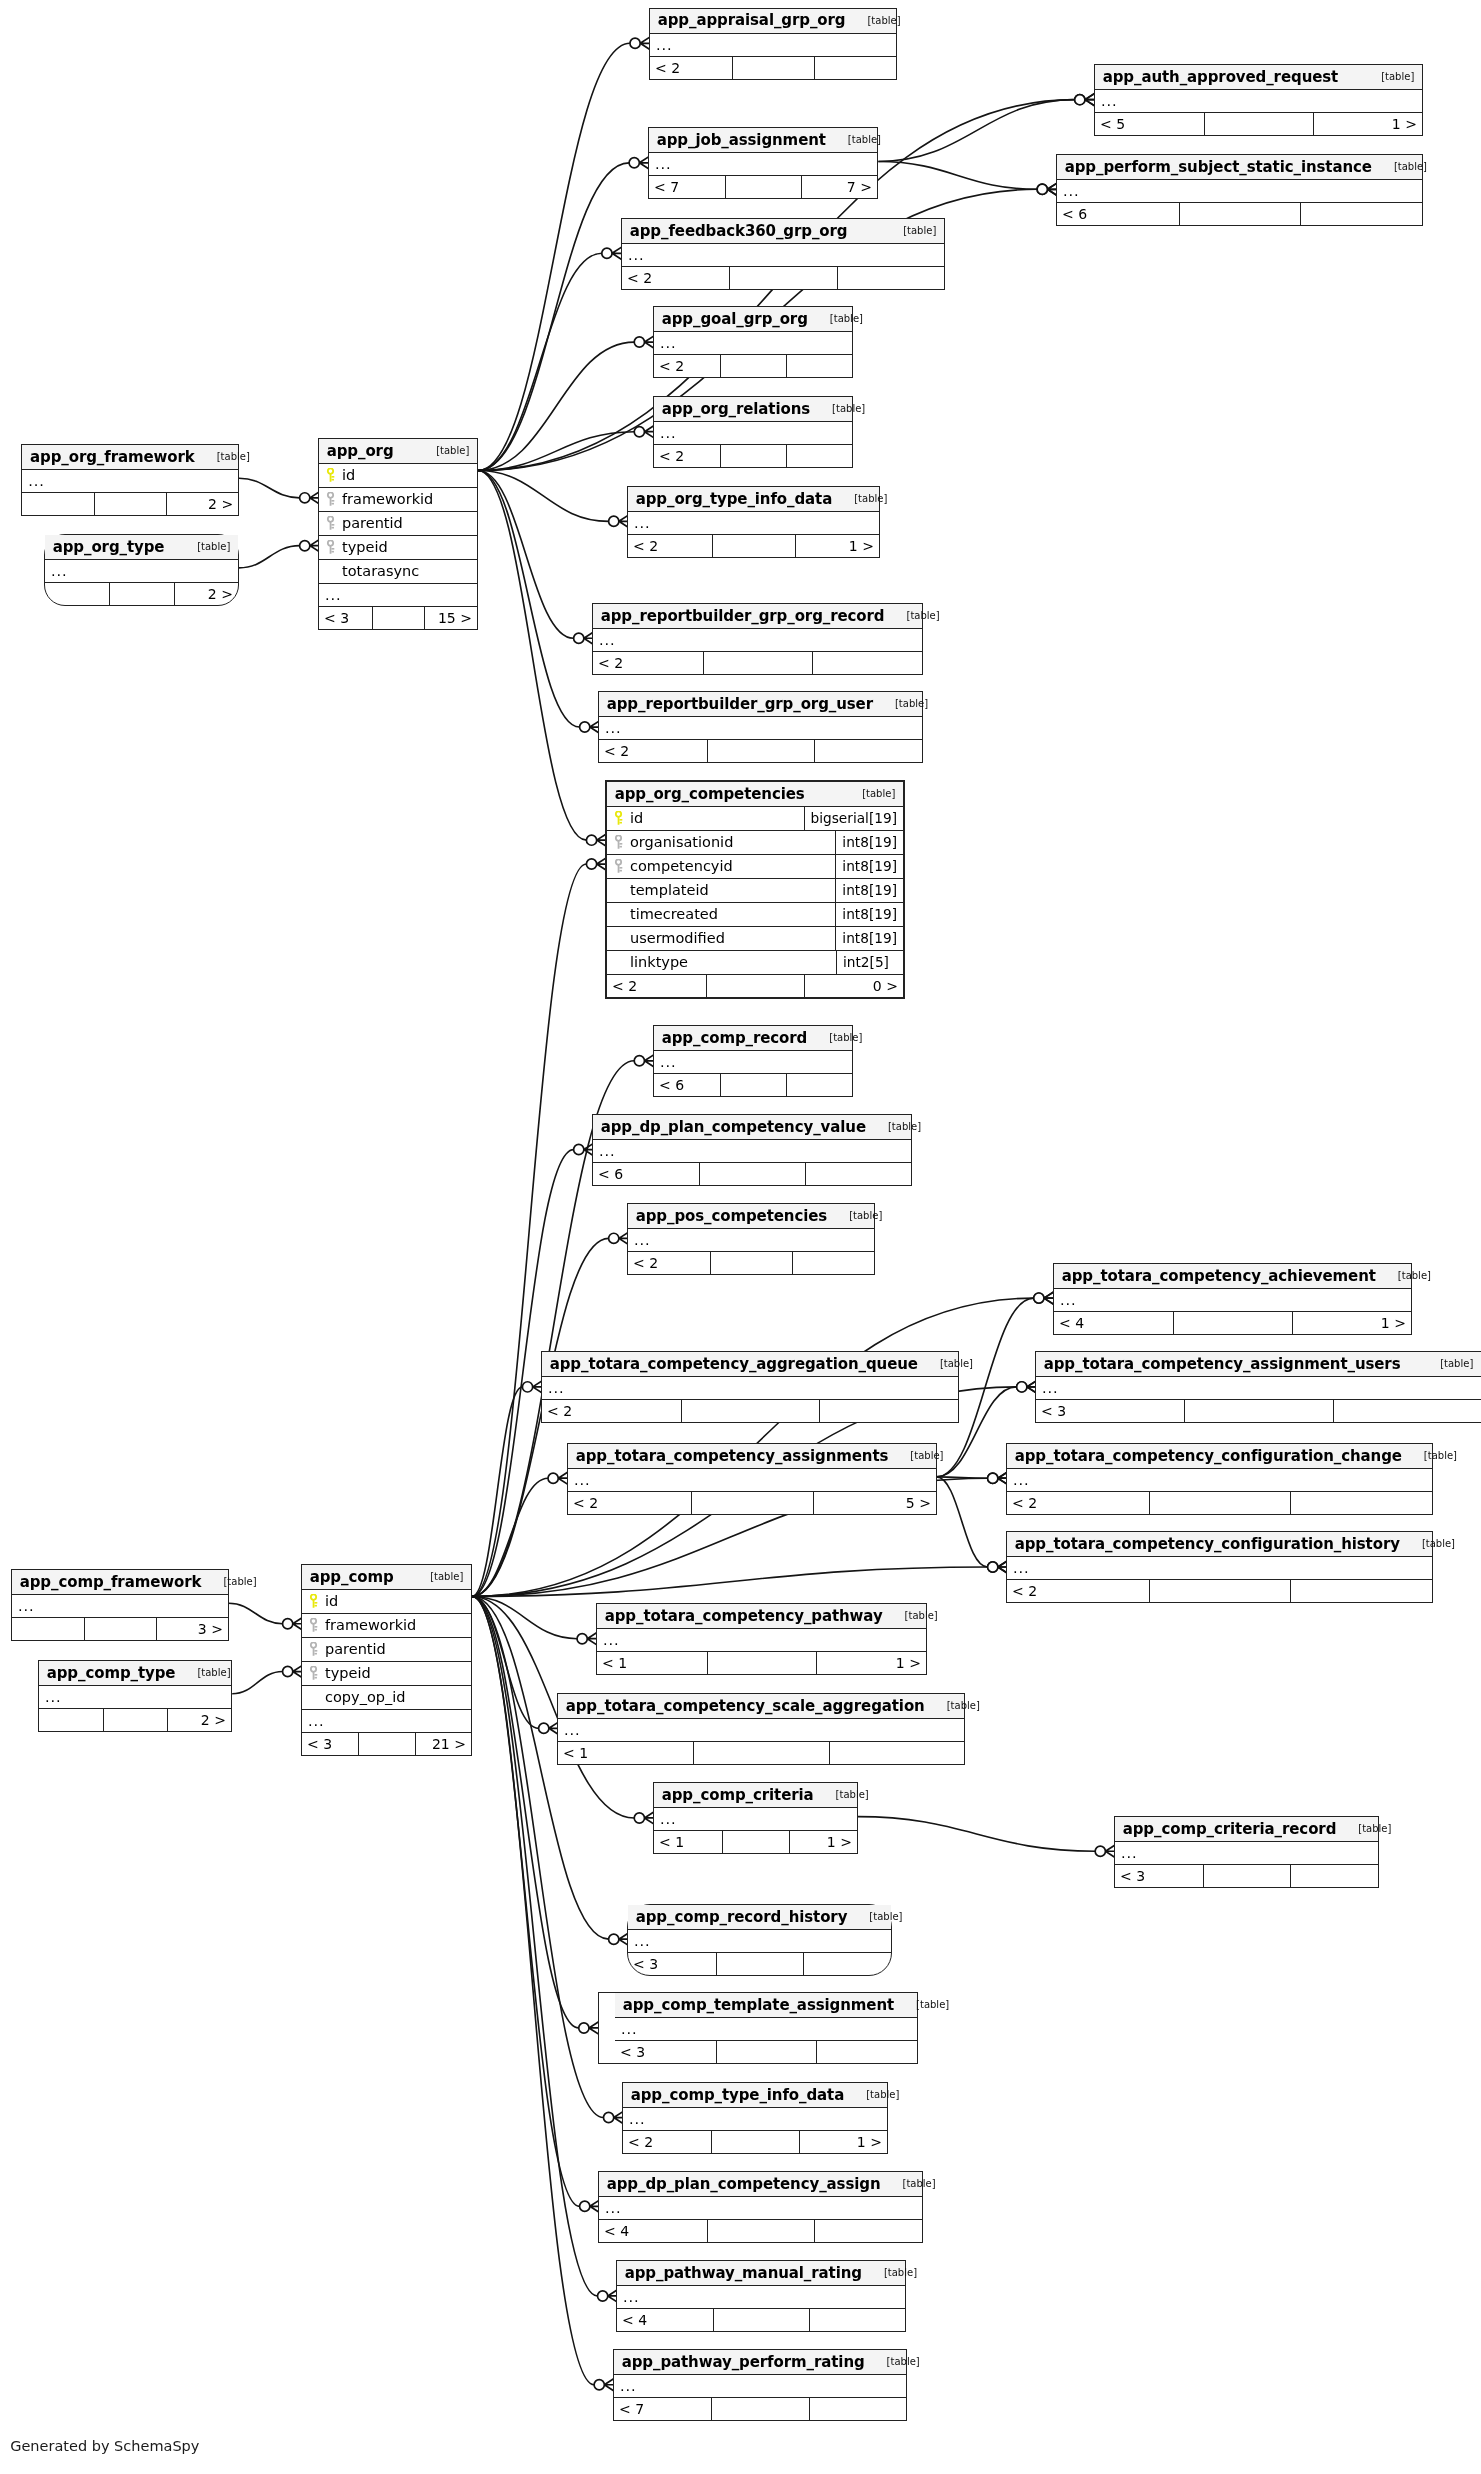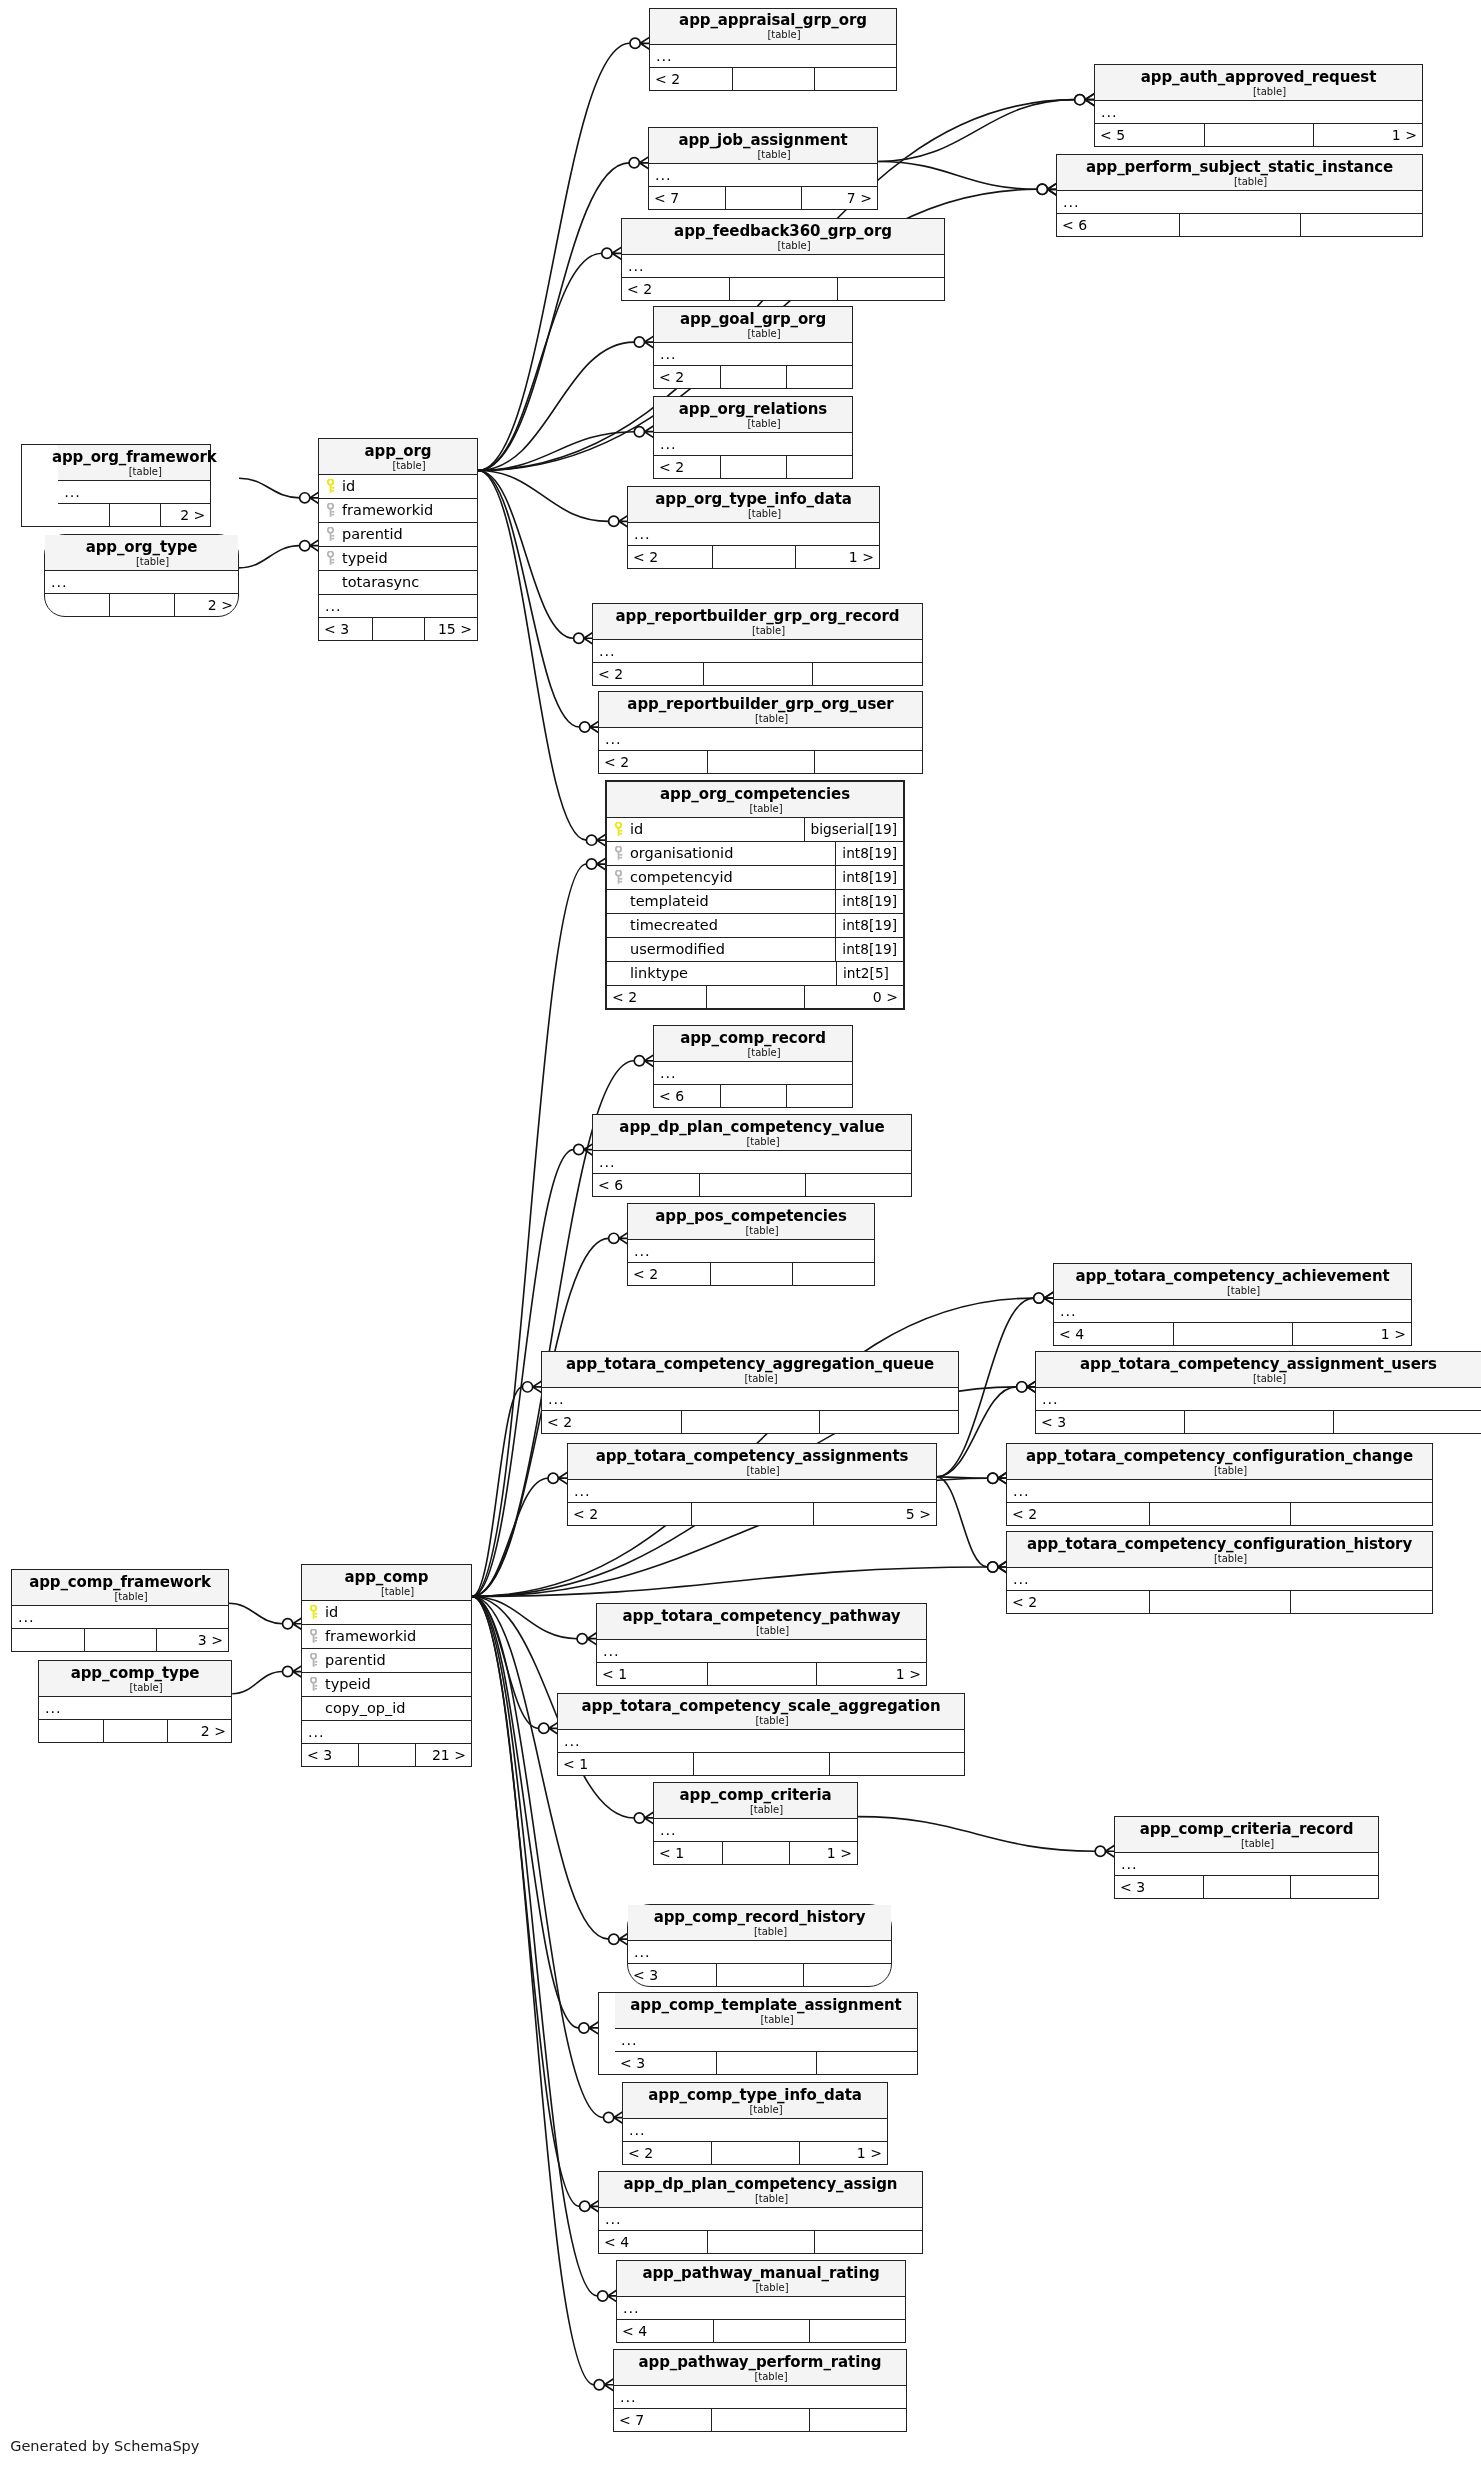--- a/index.html
+++ b/index.html
@@ -35,21 +35,20 @@
   }
   .tbl.thick { border-width: 2.1px; }
   .tbl-head {
     display: flex;
     align-items: center;
     justify-content: space-between;
     background: #f4f4f4;
     border-bottom: 1.3px solid #222222;
     padding: 2.6px 7.7px 3.4px 7.7px;
     white-space: nowrap;
-    flex-direction: column;
   }
   .tbl-name {
     font-weight: bold;
     font-size: 15px;
     letter-spacing: -0.1px;
   }
   .tbl-tag {
     font-weight: normal;
     font-size: 10px;
     color: #111111;
@@ -318,21 +317,21 @@
           <span class="tbl-name">app_org_type_info_data</span>
           <span class="tbl-tag">[table]</span>
         </div>
         <div class="ellipsis-row">...</div>
         <div class="foot-row">
           <span class="foot-cell">&lt; 2</span>
           <span class="foot-cell"></span>
           <span class="foot-cell r">1 &gt;</span>
         </div>
       </div>
-      <div class="tbl" style="left: 21.3px; top: 444px; width: 190px; padding-left: 36px;">
+      <div class="tbl" style="left: 21.3px; top: 444px; width: 218px;">
         <div class="tbl-head">
           <span class="tbl-name">app_org_framework</span>
           <span class="tbl-tag">[table]</span>
         </div>
         <div class="ellipsis-row">...</div>
         <div class="foot-row">
           <span class="foot-cell"></span>
           <span class="foot-cell"></span>
           <span class="foot-cell r">2 &gt;</span>
         </div>

